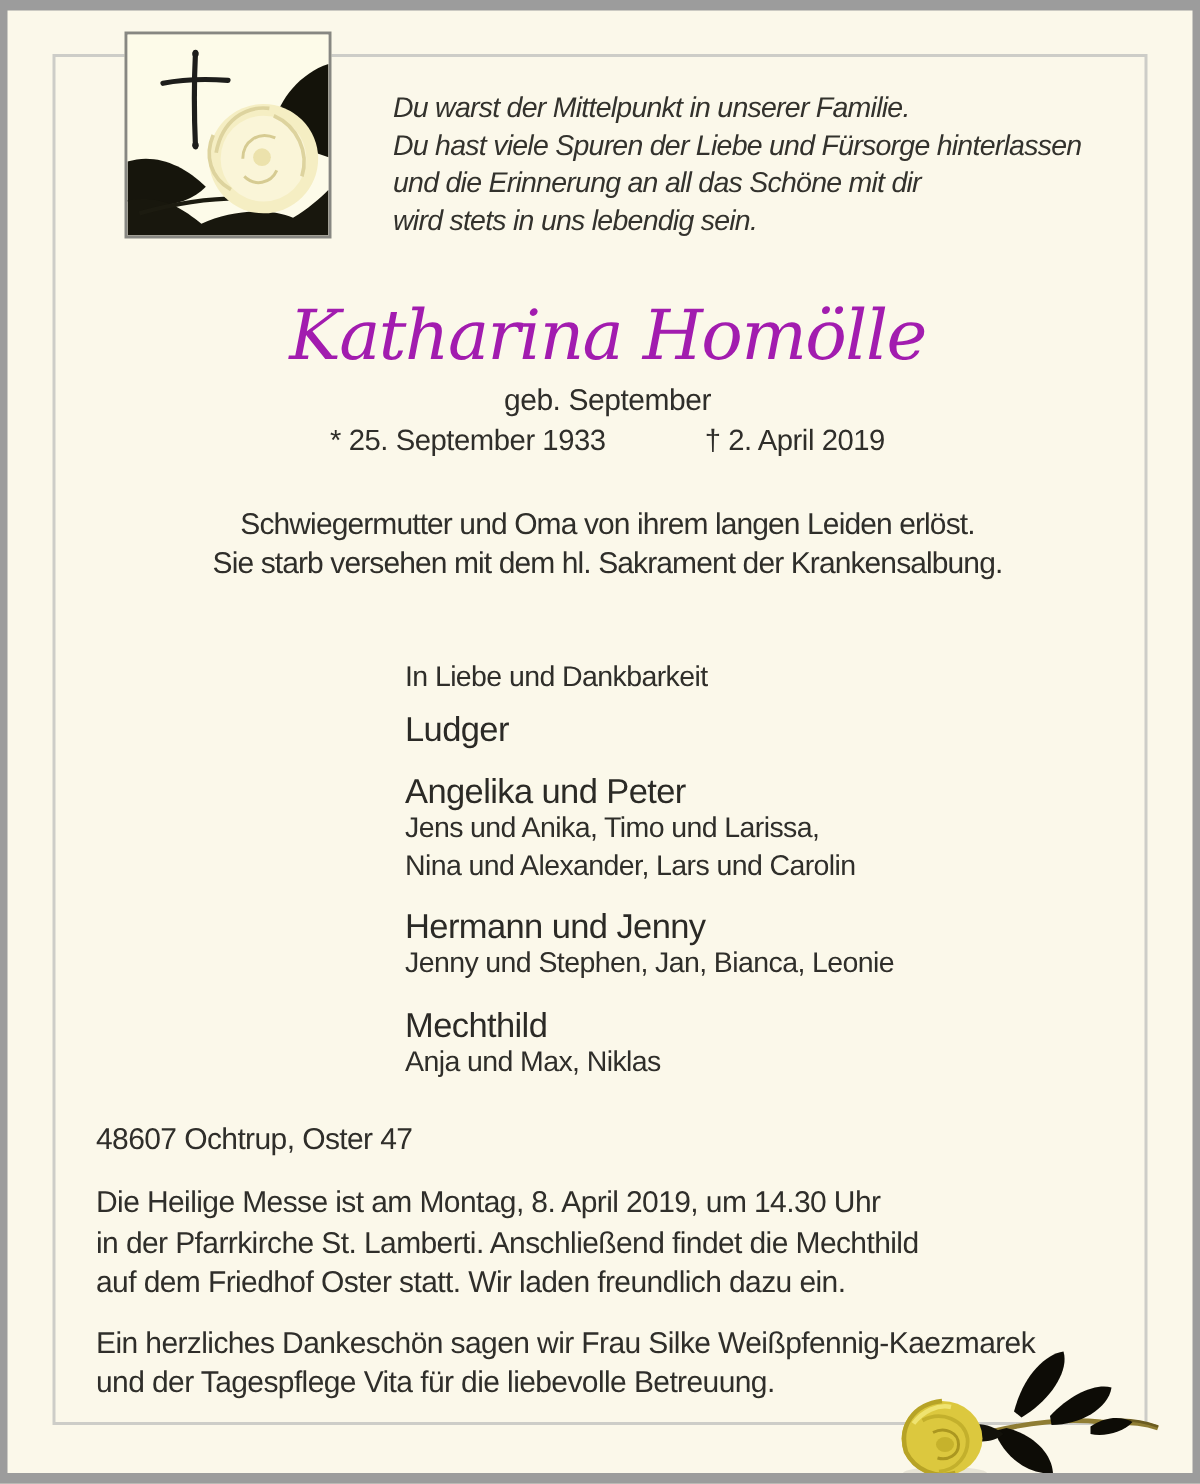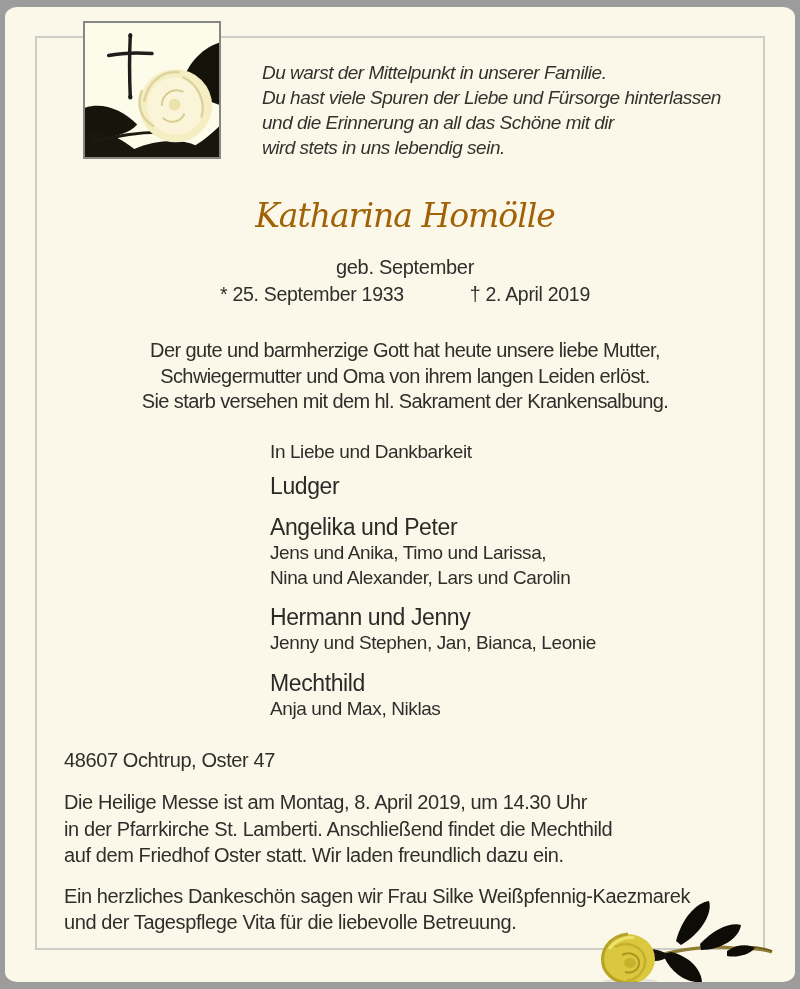--- a/index.html
+++ b/index.html
@@ -9,21 +9,20 @@
     width: 800px;
     height: 989px;
     background: #fbf8ea;
     border-top: 7px solid #9c9c9c;
     border-bottom: 7px solid #9c9c9c;
     border-left: 5px solid #9c9c9c;
     border-right: 5px solid #9c9c9c;
     overflow: hidden;
     font-family: "Liberation Sans", sans-serif;
     color: #2f2e2a;
-    border-radius: 17px;
   }
   .inner-frame {
     position: absolute;
     left: 30px; top: 29px;
     width: 730px; height: 914px;
     border: 2px solid #cdcdc8;
     z-index: 1;
   }
   .photo {
     position: absolute;
@@ -50,23 +49,23 @@
     width: 720px;
     text-align: center;
     z-index: 2;
   }
   .deceased-name {
     position: absolute;
     left: 0; top: 189px;
     width: 100%;
     font-family: "DejaVu Serif", serif;
     font-style: italic;
-    font-size: 33px;
+    font-size: 46px;
     letter-spacing: -1px;
-    color: #a16207;
+    color: #a21caf;
   }
   .maiden-name {
     position: absolute;
     left: 0; top: 249px;
     width: 100%;
     font-size: 20px;
     letter-spacing: -0.3px;
   }
   .dates-line {
     position: absolute;
@@ -167,21 +166,20 @@
   </div>
 
   <div class="center-block">
     <div class="deceased-name">Katharina Homölle</div>
     <div class="maiden-name">geb. September</div>
     <div class="dates-line">
       <span>* 25. September 1933</span>
       <span>† 2. April 2019</span>
     </div>
     <div class="announcement">
-      <div>Der gute und barmherzige Gott hat heute unsere liebe Mutter,</div>
       <div>Schwiegermutter und Oma von ihrem langen Leiden erlöst.</div>
       <div>Sie starb versehen mit dem hl. Sakrament der Krankensalbung.</div>
     </div>
   </div>
 
   <div class="mourners">
     <div class="mourners-intro">In Liebe und Dankbarkeit</div>
     <div class="group-heading g1">Ludger</div>
     <div class="group-heading g2">Angelika und Peter</div>
     <div class="group-members">

